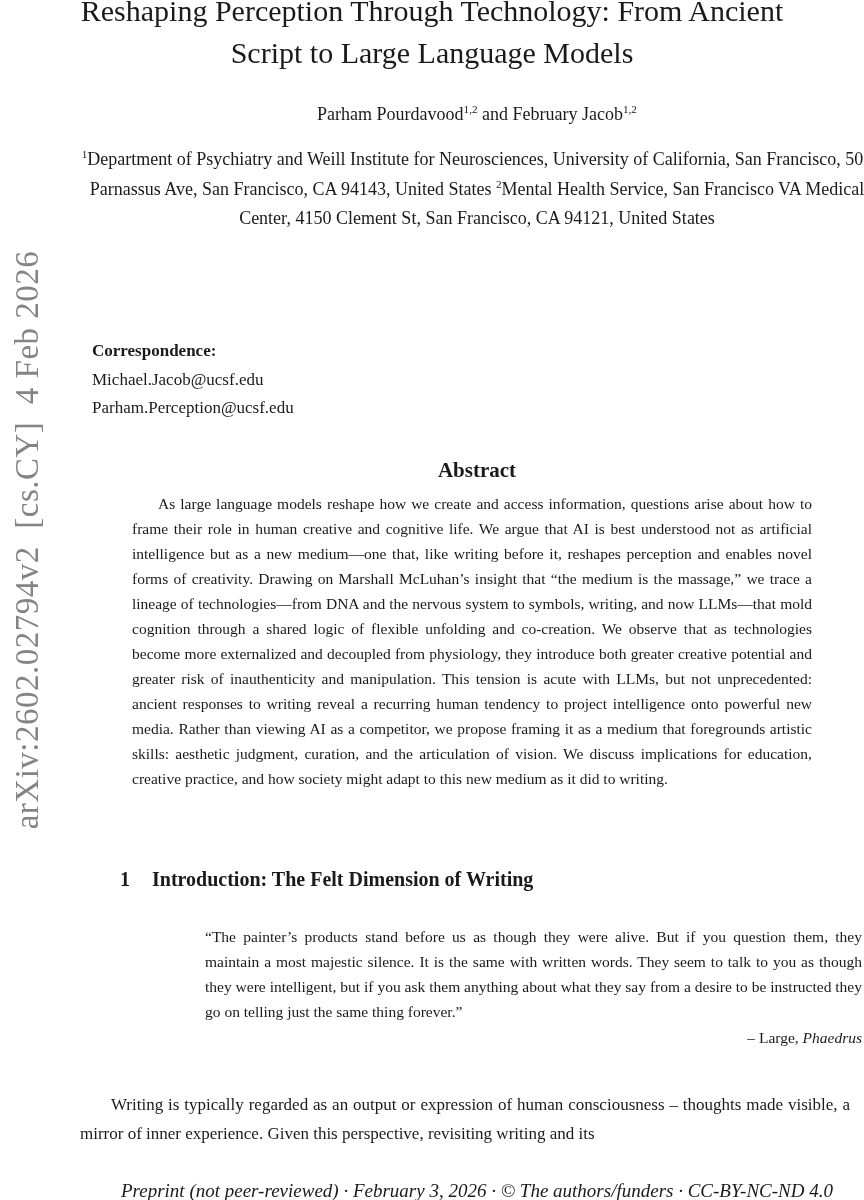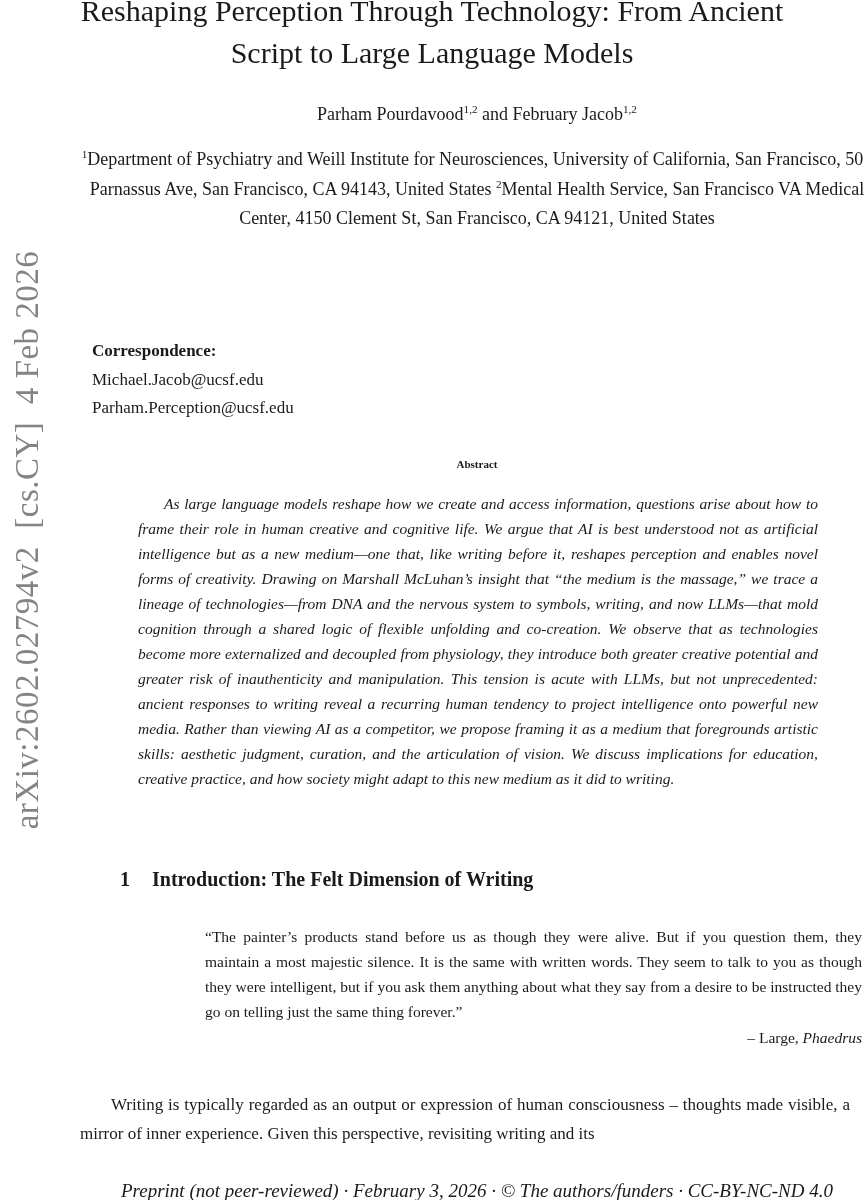--- a/index.html
+++ b/index.html
@@ -74,32 +74,31 @@
   }
   .correspondence .label { font-weight: bold; }
   
   .abstract-heading {
     position: absolute;
     top: 458px;
     left: 92px;
     width: 770px;
     text-align: center;
     font-weight: bold;
-    font-size: 11px;
+    font-size: 21px;
   }
   .abstract-body {
     position: absolute;
     top: 491px;
-    left: 138px;
+    left: 132px;
     width: 680px;
     text-align: justify;
     text-indent: 26px;
     font-size: 15.5px;
     line-height: 25px;
-    font-style: italic;
   }
   
   .section-heading {
     position: absolute;
     top: 868px;
     left: 92px;
     width: 770px;
     font-weight: bold;
     font-size: 20px;
     margin-left: 28px;

